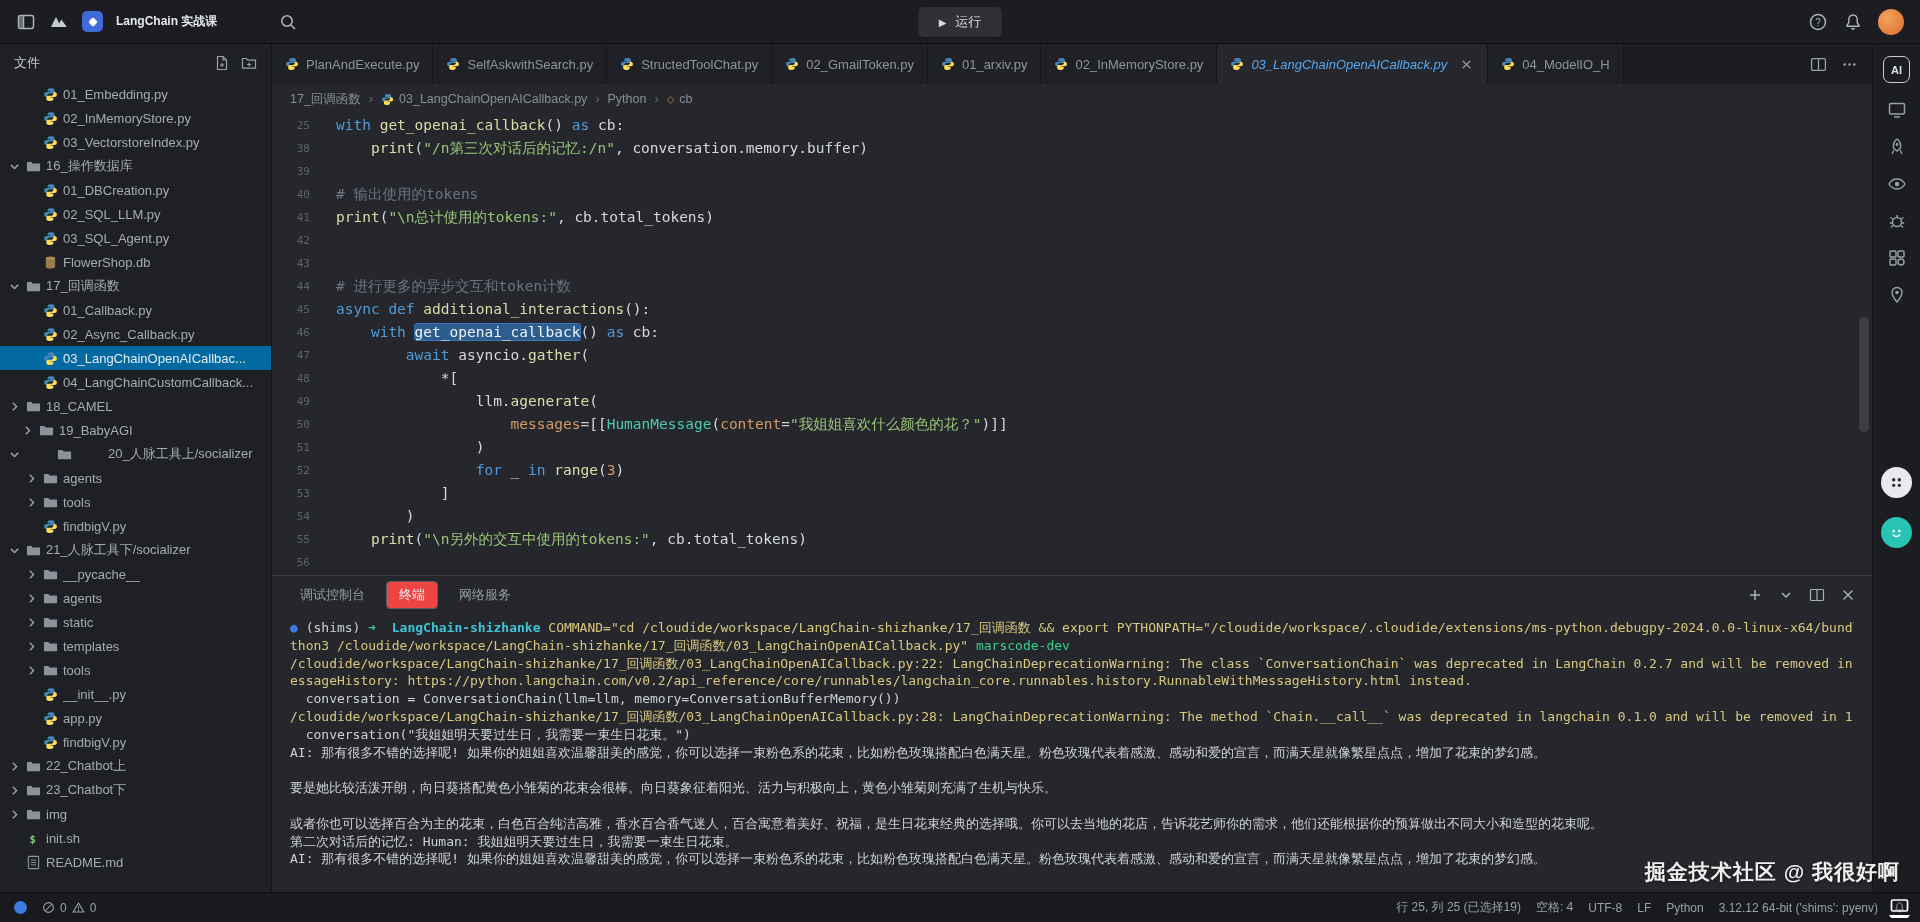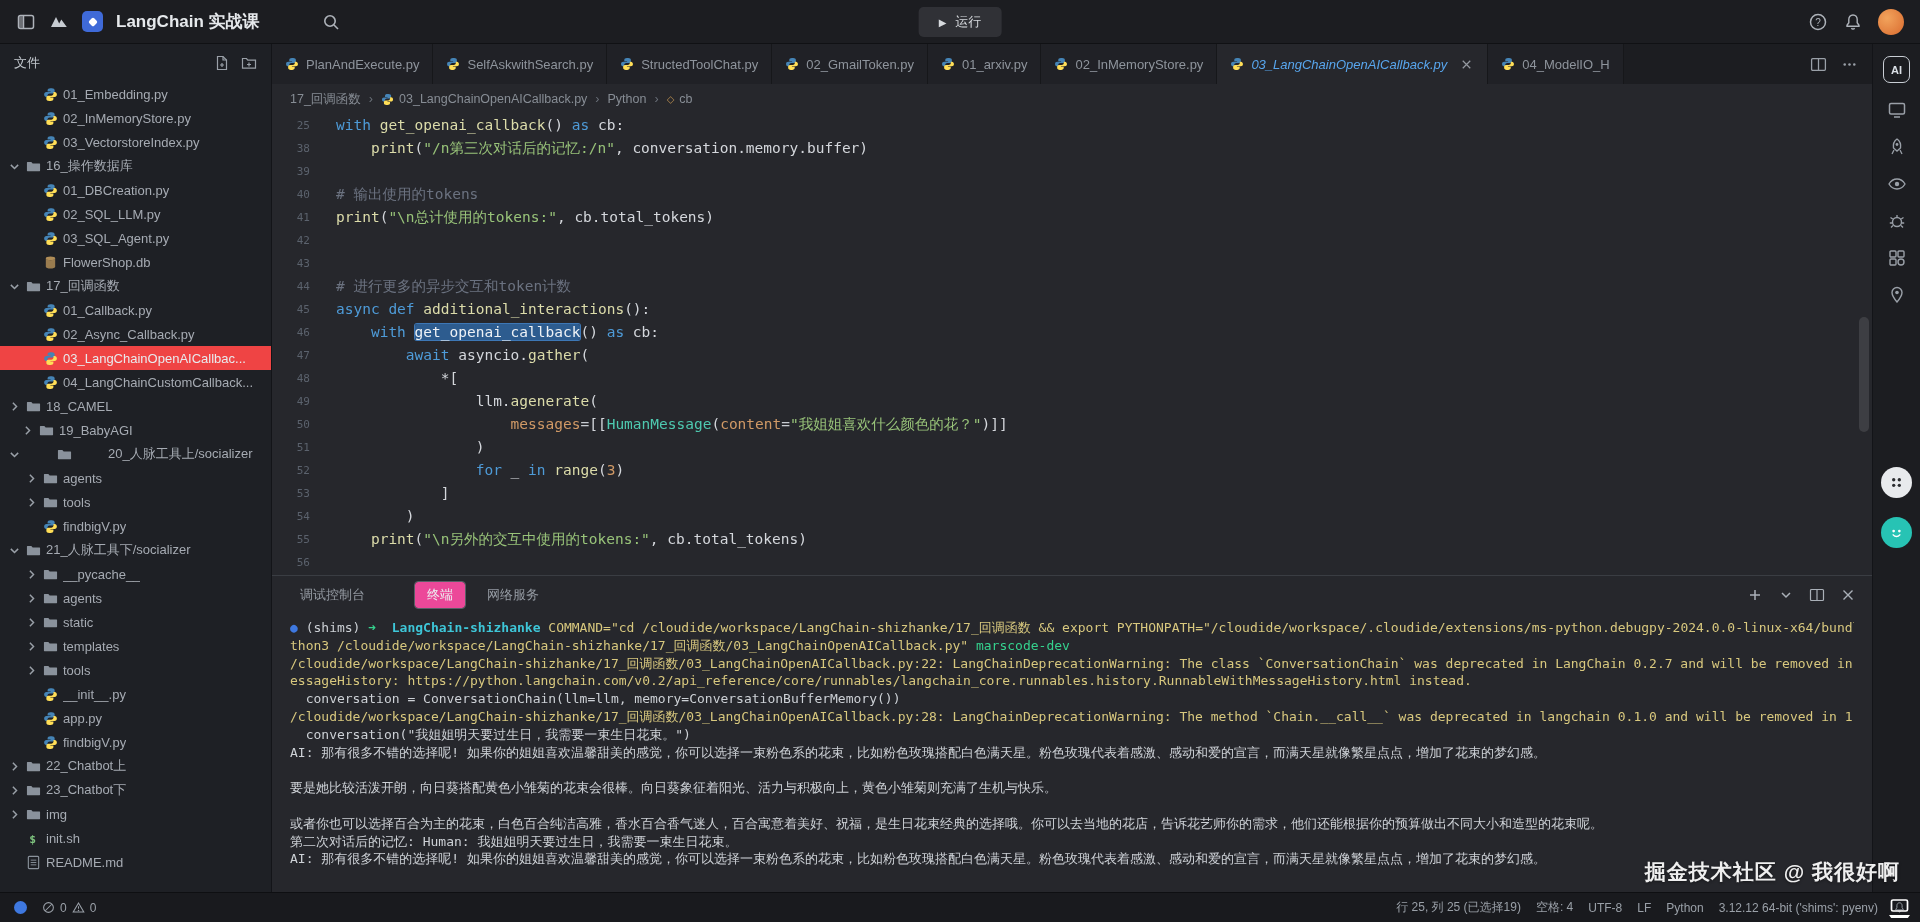--- a/index.html
+++ b/index.html
@@ -7,37 +7,37 @@
     font-family:"Liberation Sans","DejaVu Sans",sans-serif;color:#c8ccd2;font-size:13px;}
   .app{width:1920px;height:922px;display:flex;flex-direction:column;position:relative;}
 
   
   .topbar{height:44px;min-height:44px;background:#1c1d21;display:flex;align-items:center;
     justify-content:space-between;padding:0 16px;border-bottom:1px solid #101114;position:relative;z-index:5;}
   .tb-left{display:flex;align-items:center;gap:13px;}
   .tb-icon{width:20px;height:20px;display:flex;color:#aeb3ba;cursor:pointer;}
   .tb-icon svg{width:100%;height:100%;}
   .proj-badge{width:21px;height:21px;border-radius:5px;background:#3f6ad8;display:flex;align-items:center;justify-content:center;color:#fff;}
-  .proj-name{color:#e6e9ec;font-size:17px;font-weight:700;margin-right:48px;}
+  .proj-name{color:#e6e9ec;font-size:12px;font-weight:700;margin-right:48px;}
   .run-btn{position:absolute;left:50%;top:7px;transform:translateX(-50%);height:30px;padding:0 20px;
     background:#303136;border-radius:5px;display:flex;align-items:center;gap:9px;color:#d7dade;font-size:13px;cursor:pointer;}
   .run-tri{font-size:10px;color:#d7dade;}
   .tb-right{display:flex;align-items:center;gap:15px;}
   .avatar{width:26px;height:26px;border-radius:50%;background:radial-gradient(circle at 35% 35%,#f2a35c,#d96b2f);cursor:pointer;}
 
   .main{flex:1;display:flex;min-height:0;}
 
   
   .sidebar{width:272px;min-width:272px;background:#1e2025;border-right:1px solid #131418;display:flex;flex-direction:column;}
   .sb-head{height:38px;min-height:38px;display:flex;align-items:center;justify-content:space-between;padding:0 14px;color:#c2c7cd;font-size:13px;}
   .hicons{display:flex;gap:11px;}
   .hicon{width:16px;height:16px;display:flex;color:#9aa0a8;cursor:pointer;}
   .tree{flex:1;overflow:hidden;font-size:13px;color:#a6abb3;}
   .tree-row{height:24px;display:flex;align-items:center;gap:5px;cursor:pointer;white-space:nowrap;overflow:hidden;}
-  .tree-row.sel{background:#ef4444;color:#e8ebee;}
+  .tree-row.sel{background:#0369a1;color:#e8ebee;}
   .chev{width:13px;height:13px;min-width:13px;display:flex;}
   .chev svg{width:100%;height:100%;}
   .chev.open svg{transform:rotate(90deg);}
   .chev.none{visibility:hidden;}
   .ticon{width:15px;height:15px;min-width:15px;display:flex;}
   .ticon svg{width:100%;height:100%;}
   .tlabel{overflow:hidden;text-overflow:ellipsis;}
 
   
   .editor-col{flex:1;min-width:0;display:flex;flex-direction:column;background:#26272c;}
@@ -75,21 +75,21 @@
   .tk-pr{color:#d19a66;}
   .tk-op{color:#c8ccd2;}
   .tk-sel{color:#eef2f6;background:#2d5c8f;border-radius:2px;box-shadow:0 0 0 1px #3d77b5;}
   .vsb{position:absolute;right:3px;top:44%;width:10px;height:25%;background:rgba(255,255,255,.11);border-radius:5px;cursor:pointer;}
 
   
   .panel{height:317px;min-height:317px;border-top:1px solid #3a3d43;display:flex;flex-direction:column;background:#26272c;}
   .panel-head{height:38px;min-height:38px;display:flex;align-items:center;justify-content:space-between;padding:0 16px;}
   .ptabs{display:flex;gap:10px;align-items:flex-end;}
   .ptab{padding:4px 12px;font-size:13px;color:#959ba3;cursor:pointer;border-radius:3px;}
-  .ptab.active{color:#eceff2;background:#ec4899;outline:1px solid #5a5f66;margin-left:28px;}
+  .ptab.active{color:#eceff2;background:#ef4444;outline:1px solid #5a5f66;}
   .pactions{display:flex;align-items:center;gap:15px;color:#aab0b8;}
   .pa-icon{width:16px;height:16px;display:flex;cursor:pointer;}
   .pa-icon svg{width:100%;height:100%;}
   .term{flex:1;overflow:hidden;padding:5px 18px 0;cursor:text;
     font-family:"DejaVu Sans Mono","Liberation Mono",monospace;font-size:13px;line-height:17.8px;}
   .trow{white-space:pre;overflow:hidden;}
   .t-d{color:#cdd1d6;}
   .t-y{color:#d8c87e;}
   .t-g{color:#35d28e;}
   .t-cy{color:#3ec6d8;font-weight:700;}

